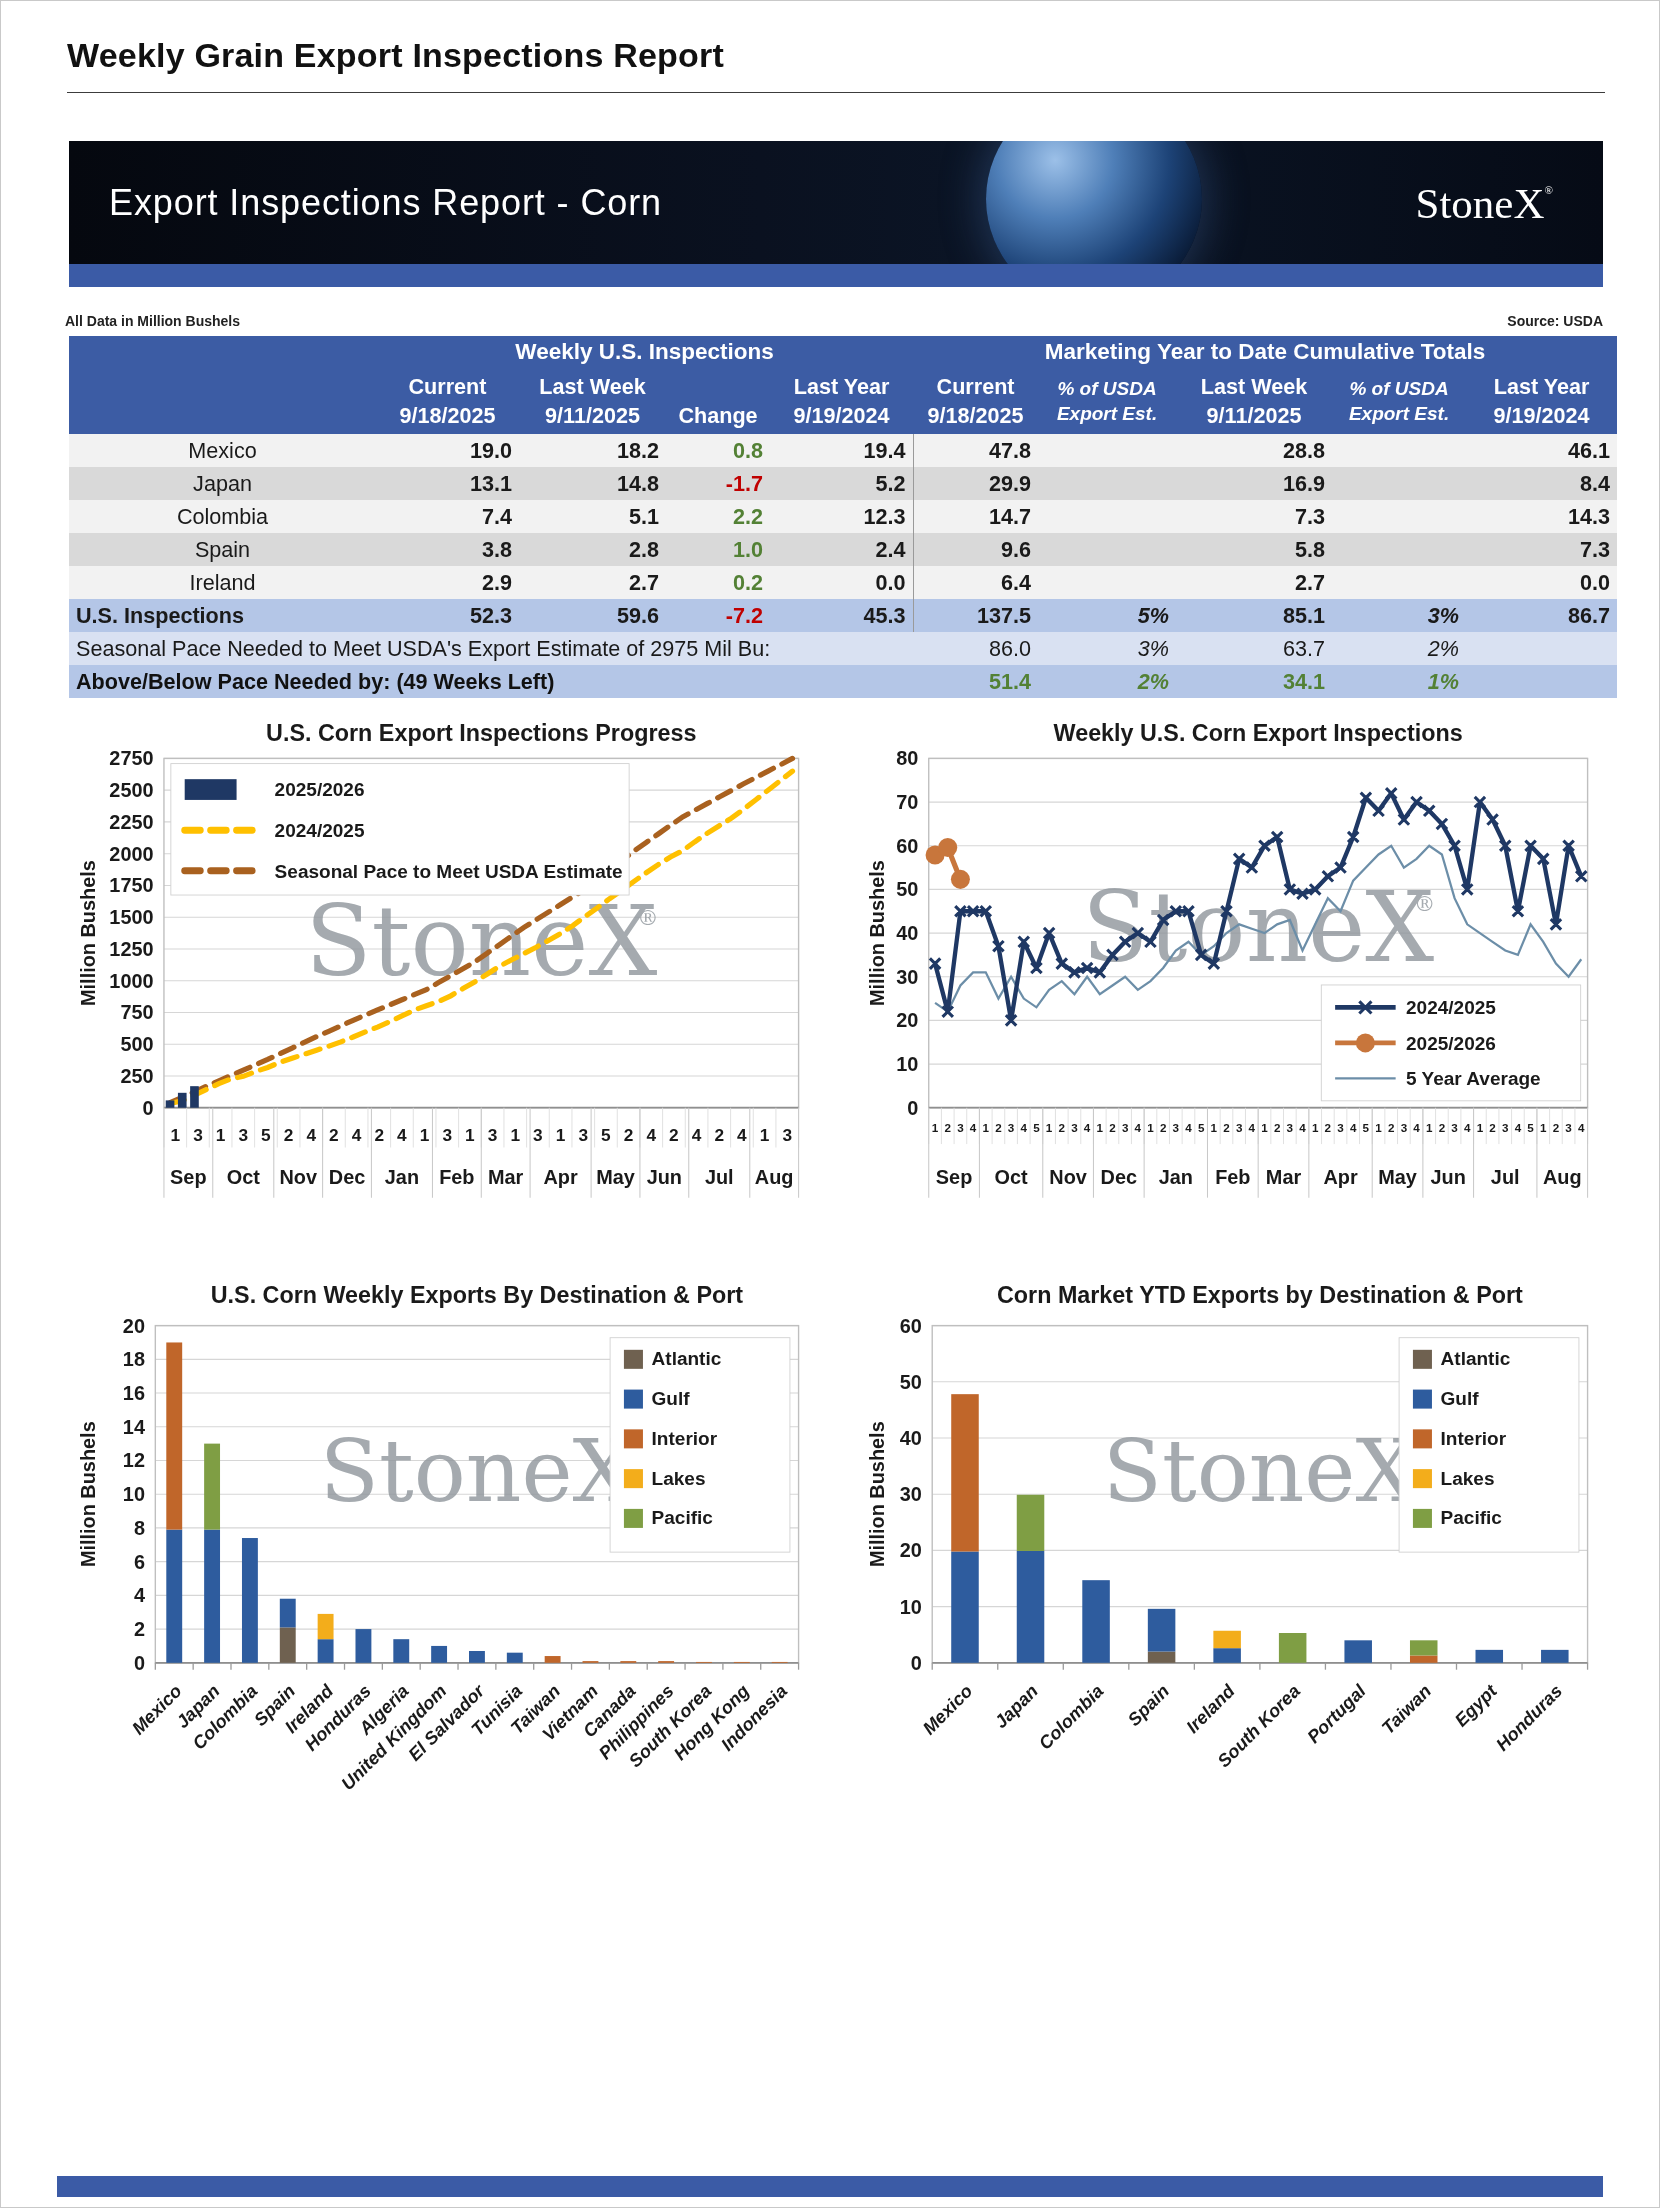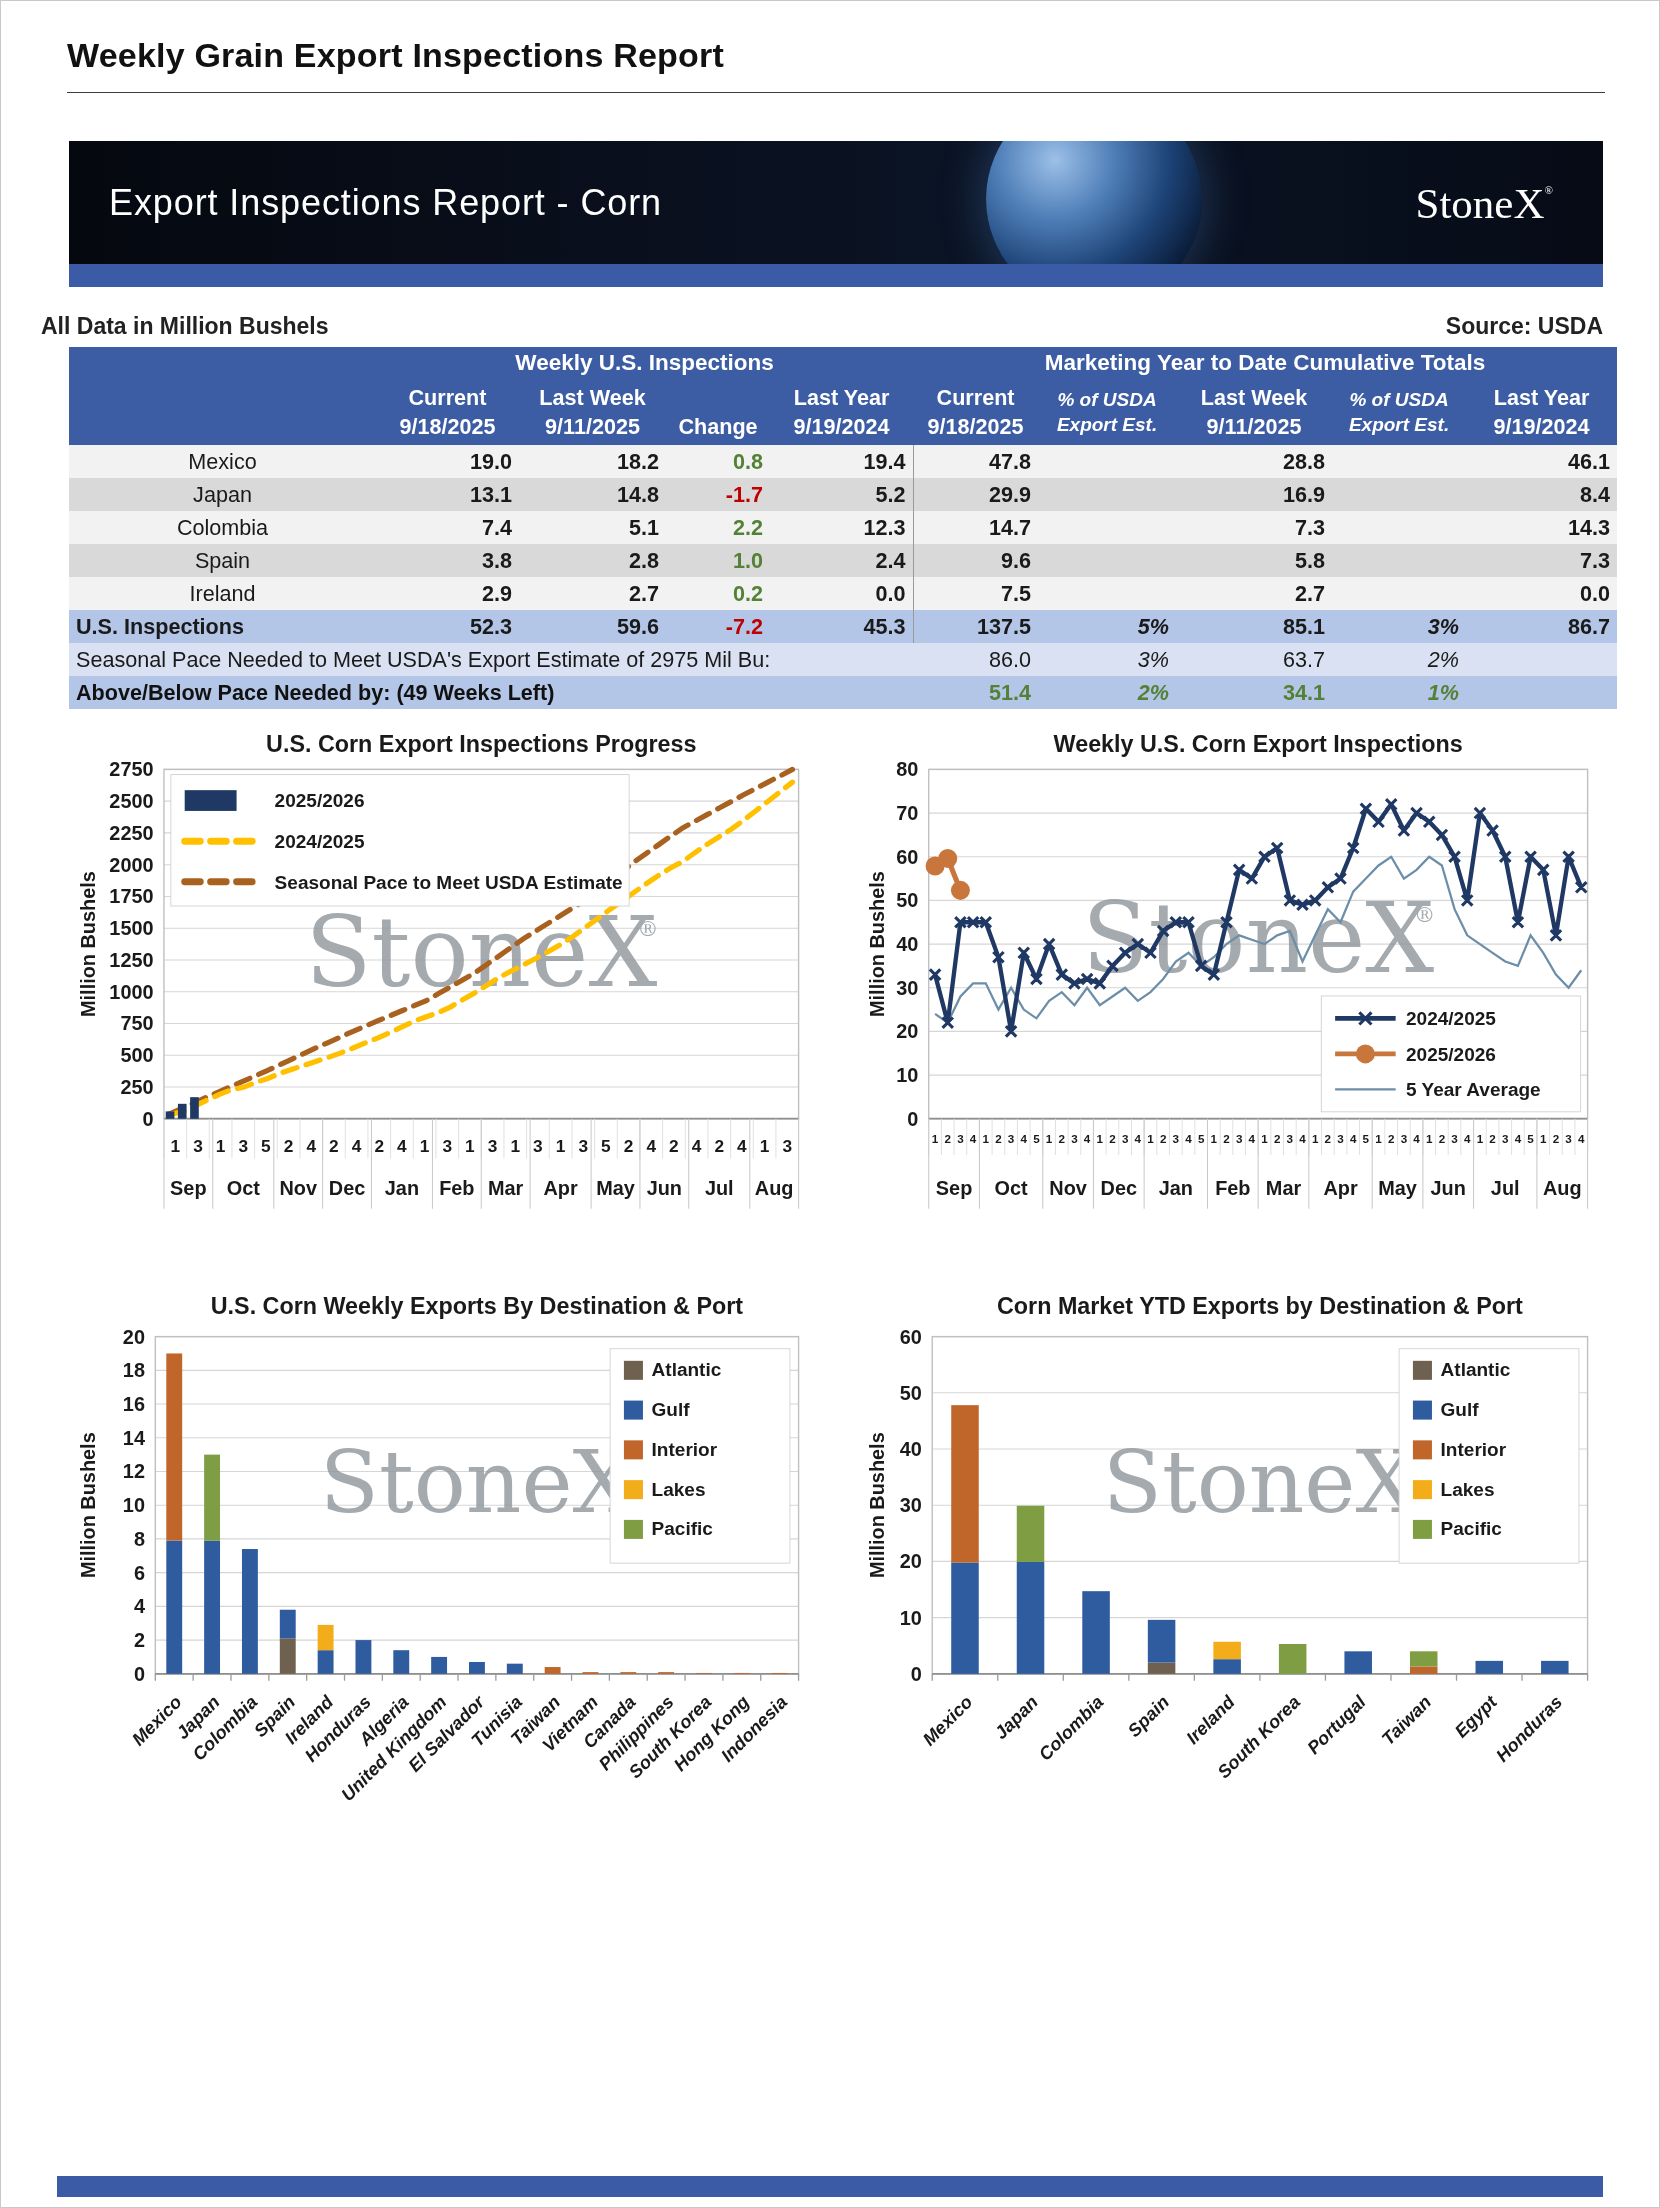--- a/index.html
+++ b/index.html
@@ -15,22 +15,22 @@
   .banner .earth { position:absolute; left:917px; top:-50px; width:216px; height:216px; border-radius:50%;
             background:radial-gradient(circle at 32% 32%, #9cc0e8 0%, #4f7fb8 28%, #1d4377 55%, #0a1c38 78%, #03070f 100%);
             box-shadow:0 0 39px 7px rgba(70,110,170,.35); }
   .banner-title { position:absolute; left:40px; top:50%; transform:translateY(-50%);
             color:#fff; font-size:36px; font-weight:400; letter-spacing:0.9px; }
   .banner-logo { position:absolute; right:50px; top:50%; transform:translateY(-50%);
             color:#fff; font-family:Liberation Serif, serif; font-size:43px;text-align:right; }
   .banner-logo sup { font-size:11.2px; vertical-align:24px; }
   .blue-strip { margin:0 56px; height:22.5px; background:#3b5ba6; }
 
-  .table-meta { margin:26px 56px 7px 28px; display:flex; justify-content:space-between;
-                font-size:23px; font-weight:bold; color:#222;align-items:center; }
+  .table-meta { margin:26px 56px 7px 52px; display:flex; justify-content:space-between;
+                font-size:14px; font-weight:bold; color:#222;align-items:center; }
 
   table.insp { width:1548px; margin:0 56px; border-collapse:collapse; table-layout:fixed; font-size:21.6px; }
   table.insp th, table.insp td { padding:3.5px 7px; }
   thead th { background:#3c5ca4; color:#fff; font-weight:bold; text-align:center; }
   .grp { font-size:22.5px; padding-top:7px; }
   .colhead .l1, .colhead .l2 { display:block; line-height:1.35; }
   .colhead.ital { font-style:italic; font-size:19px; }
   td.num { text-align:right; font-weight:bold; padding-right:42px; }
   td.pct { text-align:right; font-style:italic; font-weight:bold; padding-right:67px; }
   td.country { text-align:center; font-weight:normal; }
@@ -183,21 +183,21 @@
           <td class="num">5.8</td>
           <td class="pct"></td>
           <td class="num">7.3</td>
         </tr>
         <tr class="odd datarow">
           <td class="country">Ireland</td>
           <td class="num">2.9</td>
           <td class="num">2.7</td>
           <td class="num chg-up">0.2</td>
           <td class="num">0.0</td>
-          <td class="num divl">7.5</td>
+          <td class="num divl">6.4</td>
           <td class="pct"></td>
           <td class="num">2.7</td>
           <td class="pct"></td>
           <td class="num">0.0</td>
         </tr>
         <tr class="totals">
           <td class="rowlabel">U.S. Inspections</td>
           <td class="num">52.3</td>
           <td class="num">59.6</td>
           <td class="num chg-down">-7.2</td>

